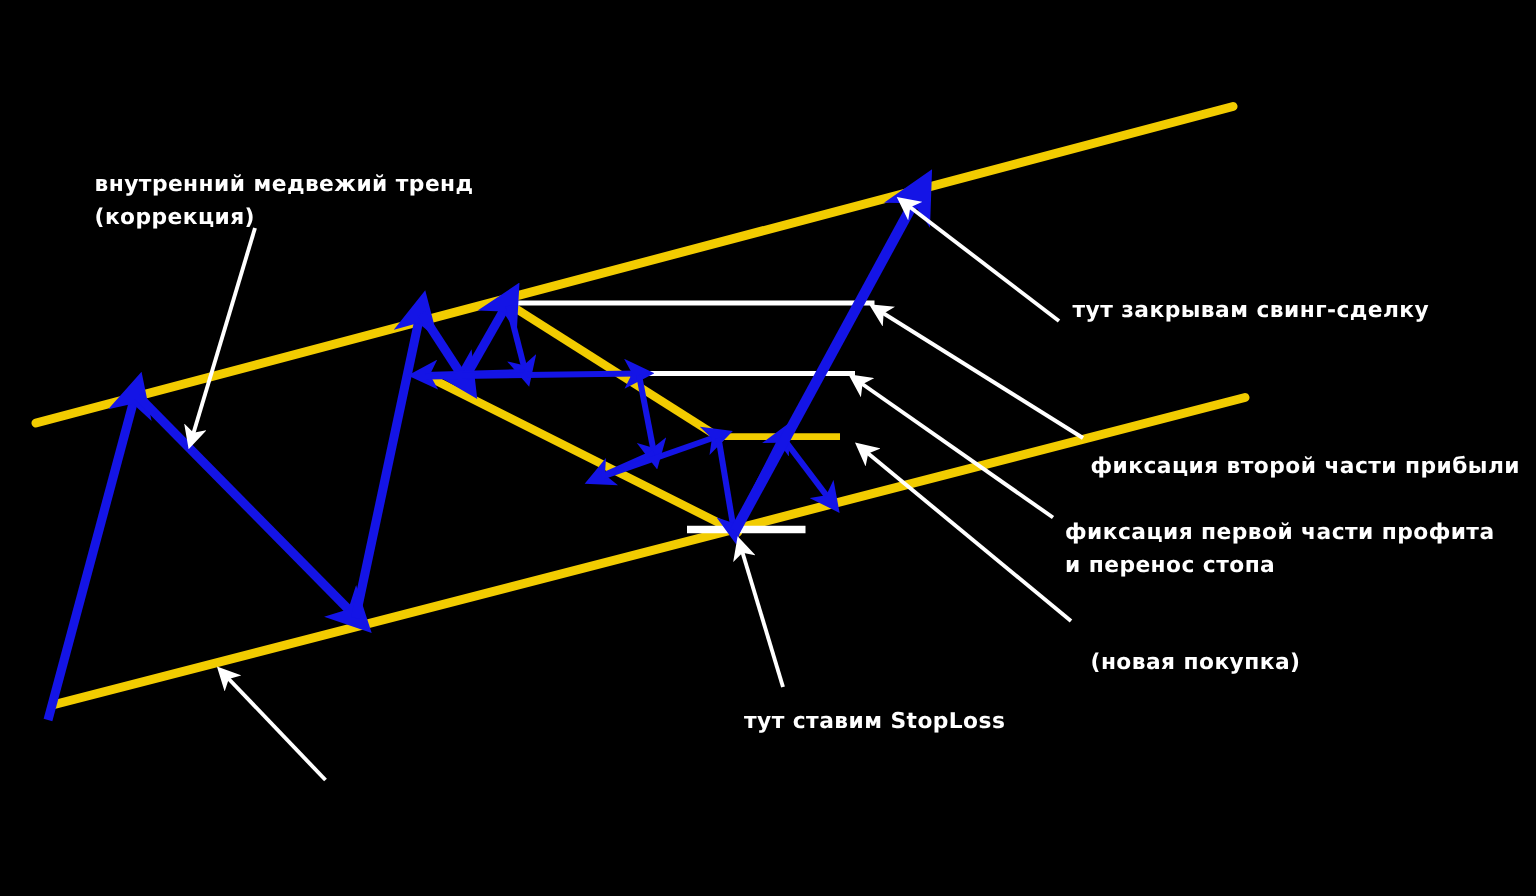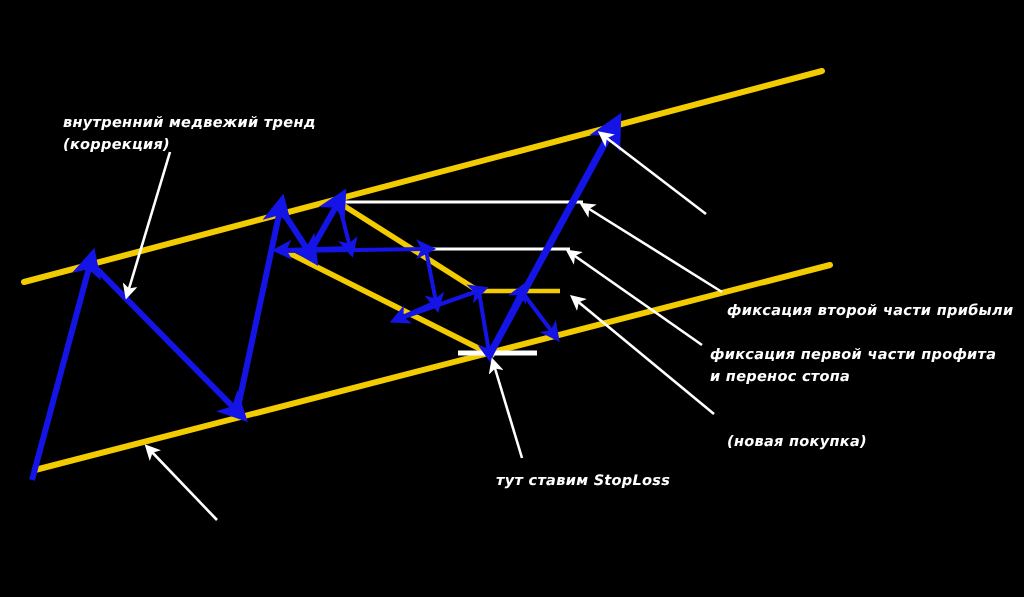--- a/index.html
+++ b/index.html
@@ -11,21 +11,20 @@
     width: 1024px;
     height: 597px;
     overflow: hidden;
     font-family: "DejaVu Sans", sans-serif;
   }
   #stage {
     position: relative;
     width: 1024px;
     height: 597px;
     background: #000000;
-    font-style: italic;
   }
   #stage svg {
     position: absolute;
     top: 0;
     left: 0;
     width: 1024px;
     height: 597px;
   }
   .label {
     position: absolute;
@@ -97,20 +96,21 @@
       <line x1="722" y1="292" x2="586" y2="207" marker-end="url(#white-head)"></line>
       <line x1="702" y1="345" x2="572" y2="254" marker-end="url(#white-head)"></line>
       <line x1="714" y1="414" x2="576" y2="300" marker-end="url(#white-head)"></line>
       <line x1="522" y1="458" x2="494" y2="365" marker-end="url(#white-head)"></line>
       <line x1="217" y1="520" x2="150" y2="450" marker-end="url(#white-head)"></line>
     </g>
   </svg>
 
   <div class="label" style="left:63px; top:112px;"><span>внутренний медвежий тренд</span><br><span>(коррекция)</span></div>
 
+  <div class="label" style="left:715px; top:196px;"><span>тут закрывам свинг-сделку</span></div>
 
   <div class="label" style="left:710px; top:344px;"><span>фиксация первой части профита</span><br><span>и перенос стопа</span></div>
 
   <div class="label" style="left:727px; top:300px;"><span>фиксация второй части прибыли</span></div>
 
   <div class="label" style="left:727px; top:409px;"><br><span>(новая покупка)</span></div>
 
   <div class="label" style="left:496px; top:470px;"><span>тут ставим StopLoss</span><br></div>
 
 

